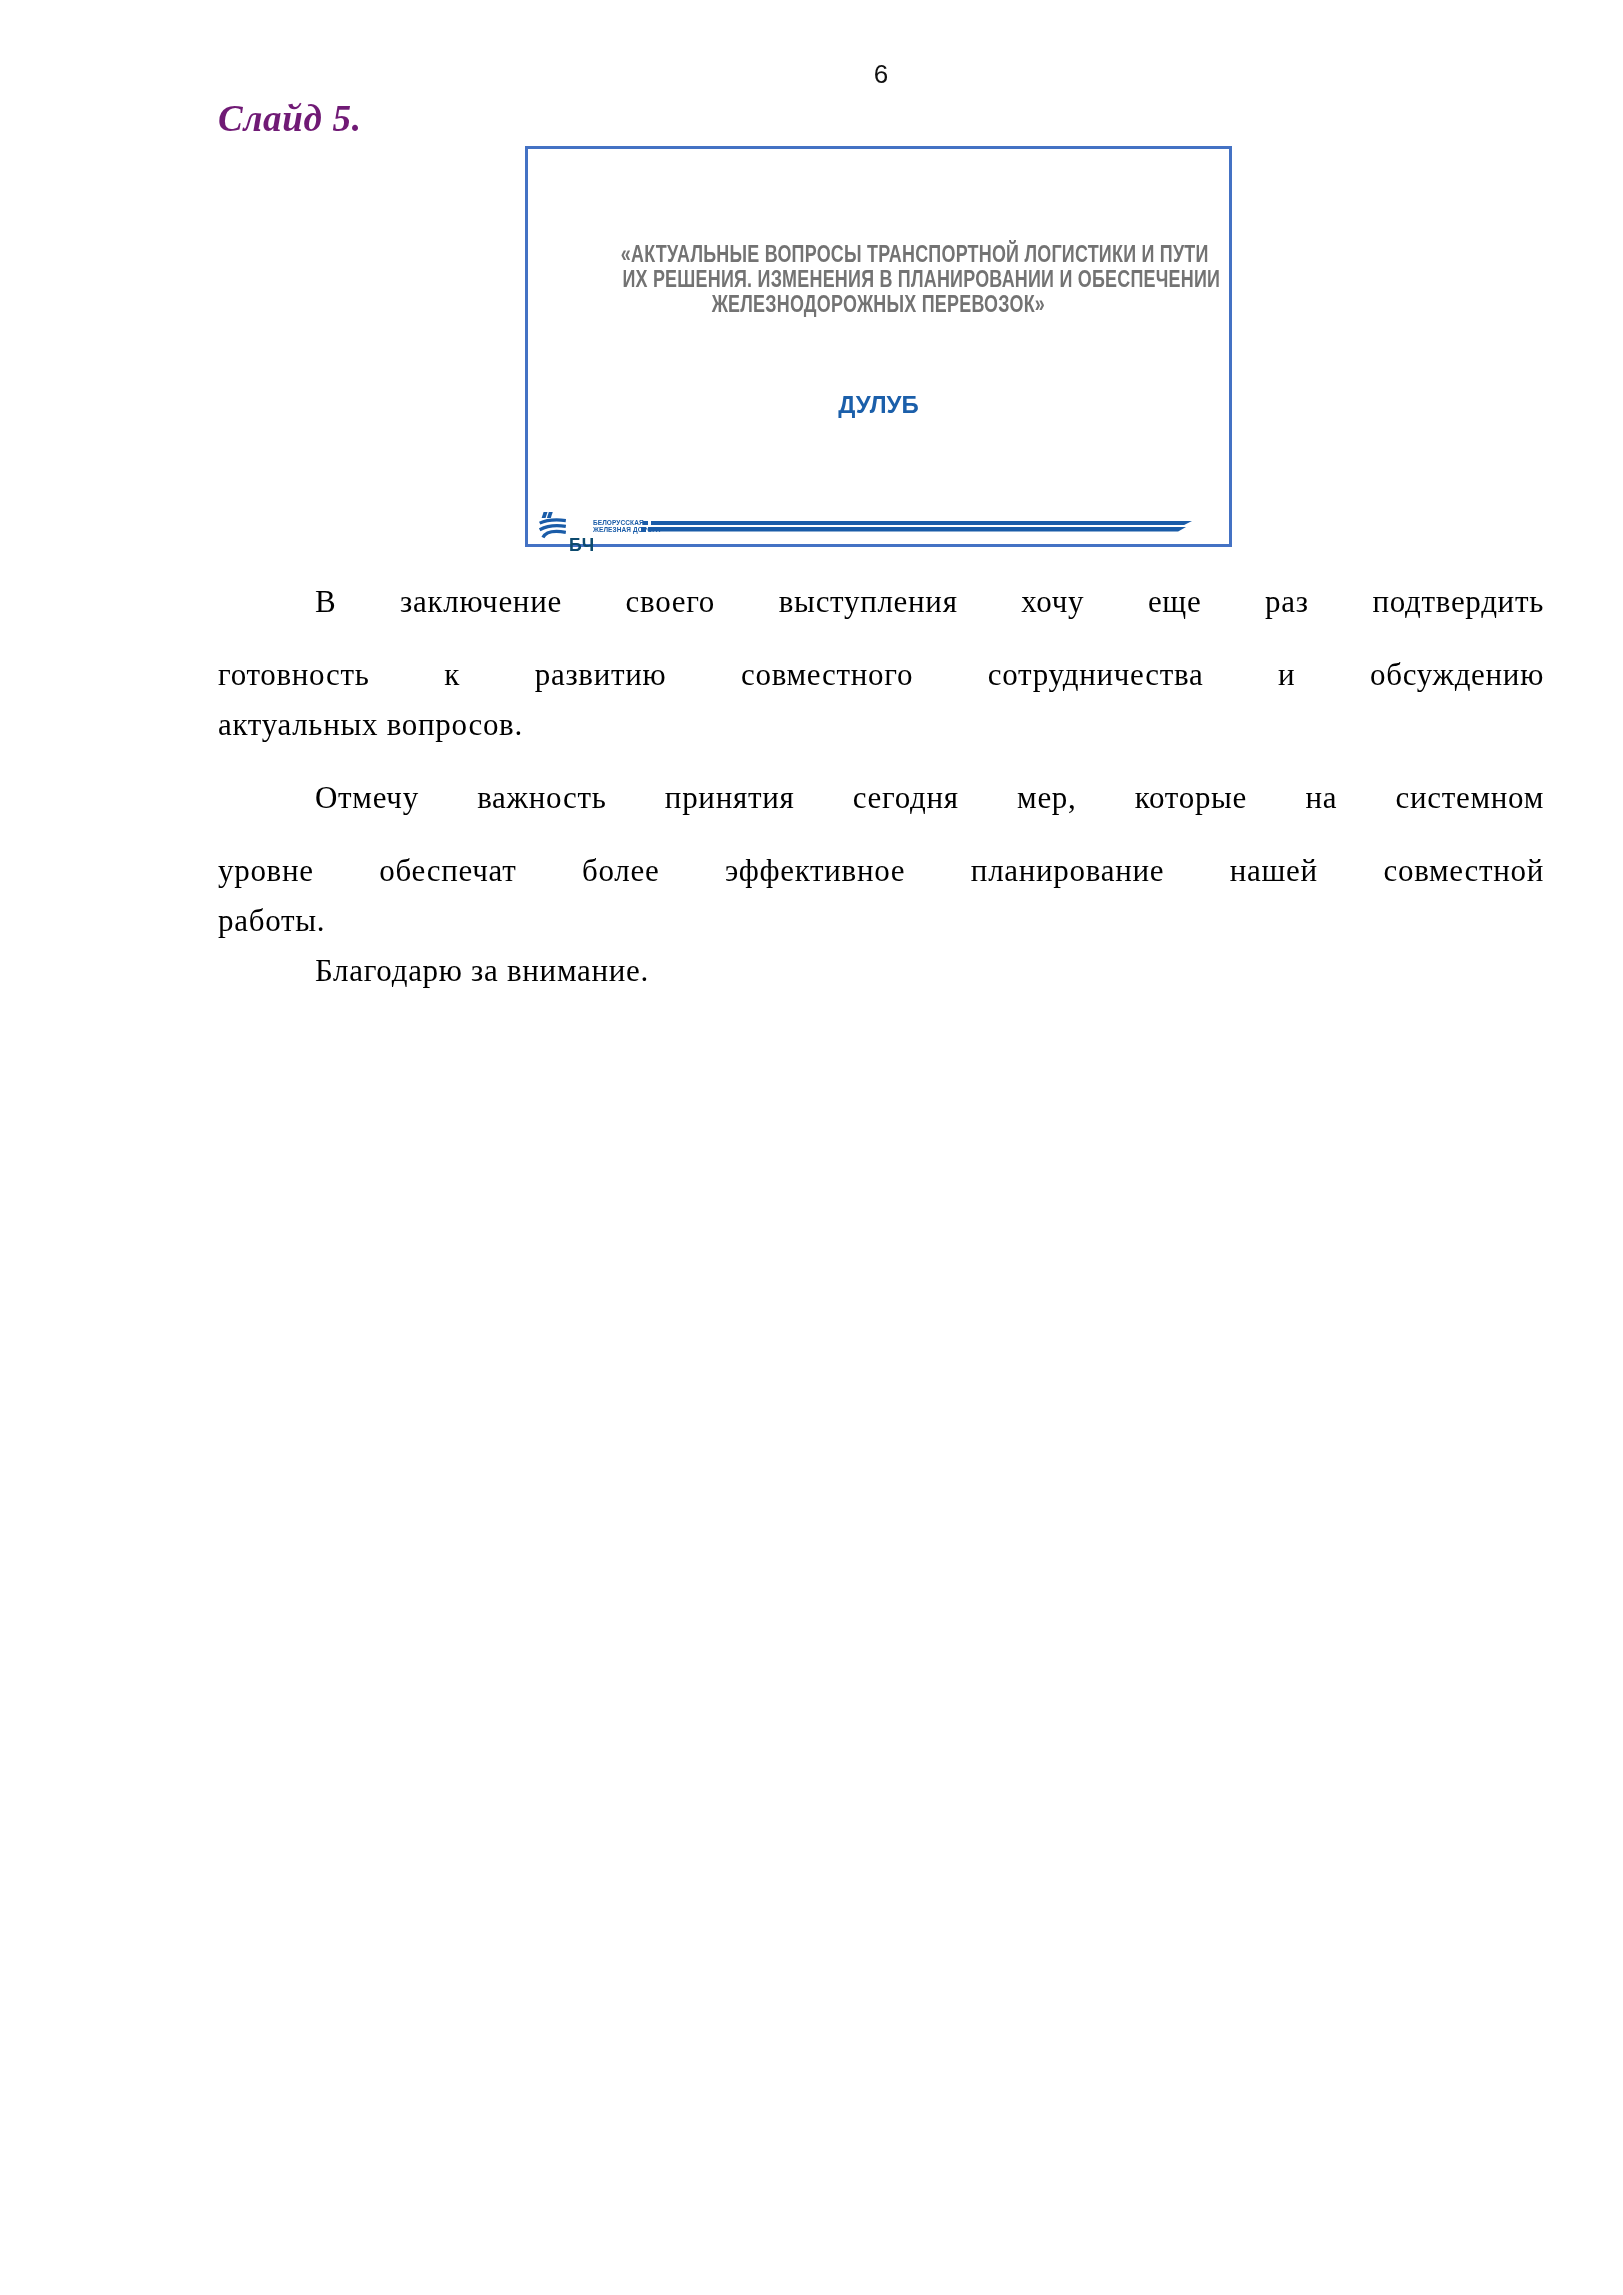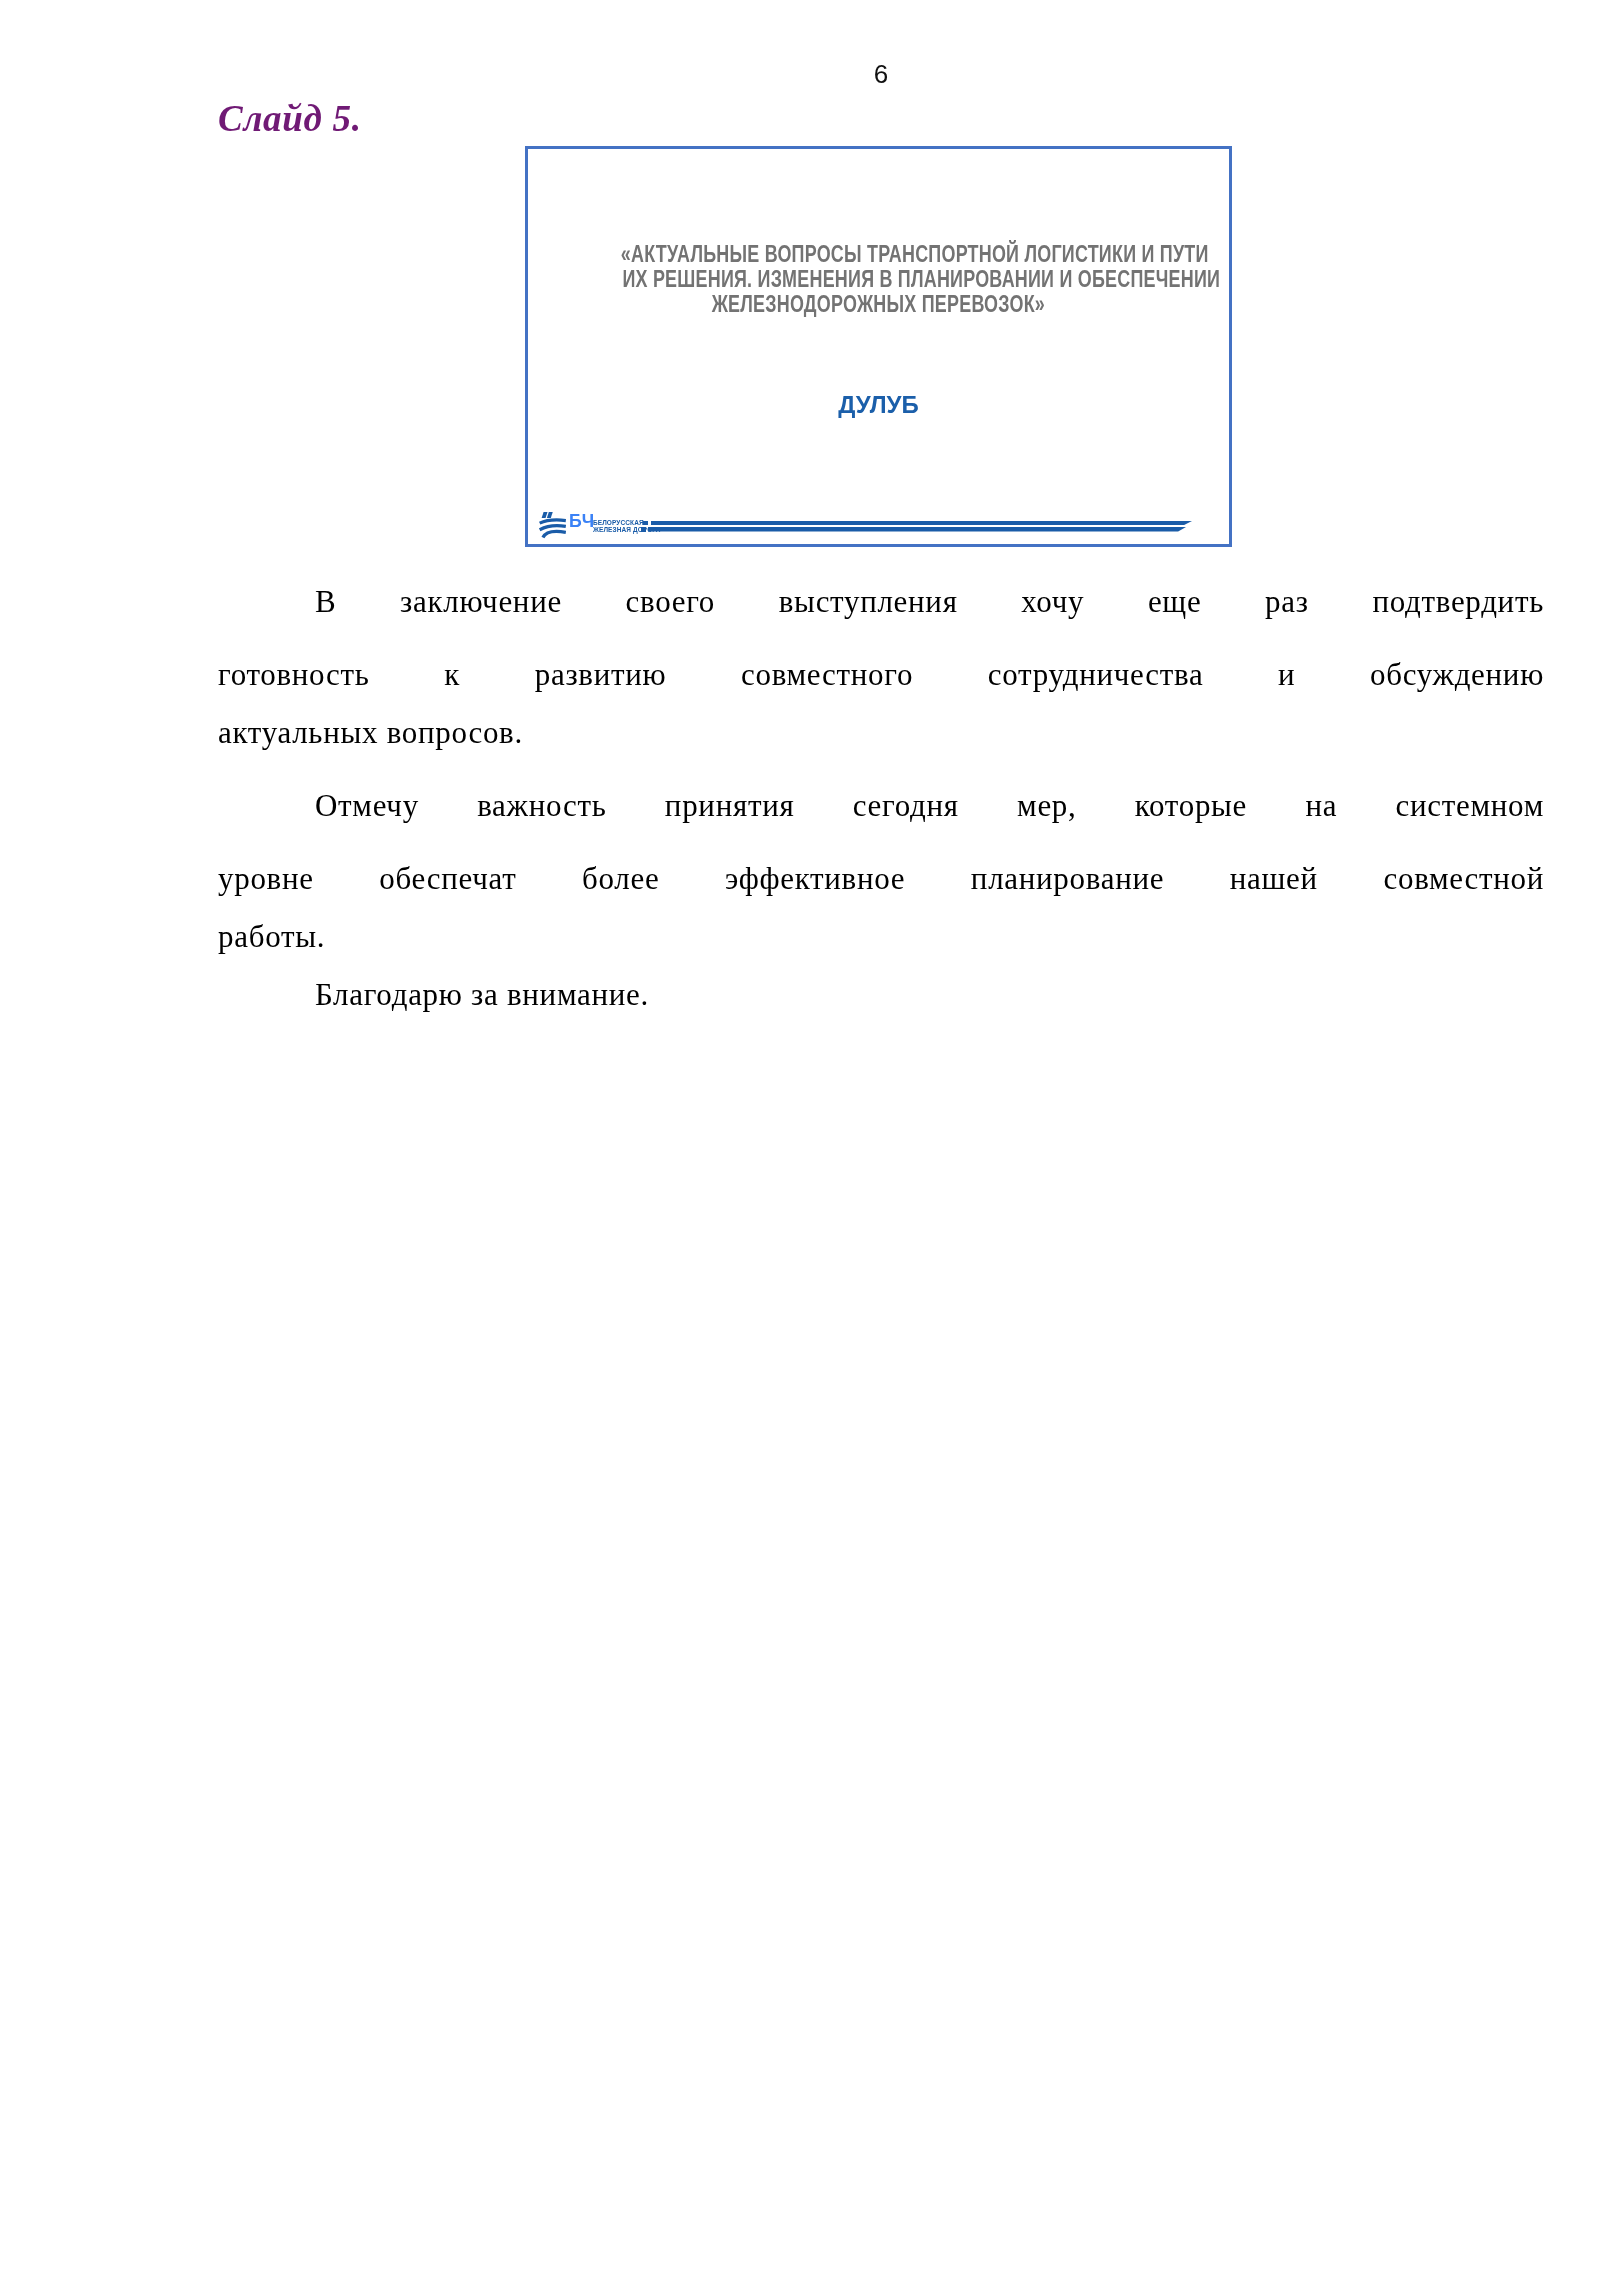--- a/index.html
+++ b/index.html
@@ -35,43 +35,43 @@
     letter-spacing:0.3px;
   }
   .speaker{position:absolute;left:0;top:243px;width:701px;text-align:center;
     font-family:"Liberation Sans", sans-serif;color:#1B5FAA;}
   .speaker .surname{height:26px;line-height:26px;font-size:24px;font-weight:bold;}
   .speaker .name{height:26px;line-height:26px;font-size:20px;font-weight:bold;}
   .speaker .position{height:22px;line-height:22px;font-size:17px;font-weight:normal;}
   
   .logo-wing{position:absolute;left:10.5px;top:363px;width:27.5px;height:27.5px;}
   .logo-abbr{
-    position:absolute;left:41px;top:364px;
+    position:absolute;left:41px;top:388px;
     font-family:"Liberation Sans", sans-serif;font-weight:bold;
-    font-size:17.7px;line-height:17.7px;color:#3b82f6;letter-spacing:0.7px;
+    font-size:17.7px;line-height:17.7px;color:#0c4a6e;letter-spacing:0.7px;
   }
   .logo-text{
     position:absolute;left:65px;top:370px;width:59px;
     font-family:"Liberation Sans", sans-serif;font-weight:bold;
     font-size:6.5px;line-height:7.2px;color:#1A5CA8;letter-spacing:0.1px;white-space:nowrap;
   }
   .stripe{position:absolute;background:#1A5CA8;}
   .stripe.slant{clip-path:polygon(0 0,100% 0,calc(100% - 7.9px) 100%,0 100%);}
   .tick1{left:115px;top:372px;width:5.2px;height:3.9px;}
   .bar1 {left:123px;top:372px;width:541px;height:3.9px;}
   .tick2{left:113px;top:378px;width:5.2px;height:4.6px;}
   .bar2 {left:120px;top:378px;width:538px;height:4.6px;}
   
   .body-text{
     position:absolute;left:218px;top:554px;width:1326px;
     font-family:"Liberation Serif", serif;font-size:31px;letter-spacing:0.7px;
   }
   .bline{height:50px;line-height:50px;white-space:normal;}
   .jline{text-align:justify;text-align-last:justify;margin-top:23px;}
-  .lline{text-align:left;margin-top:8px;}
+  .lline{text-align:left;}
   .indent{padding-left:97px;}
 </style>
 </head>
 <body>
 
 <div class="page-number">6</div>
 
 <div class="slide-caption">Слайд 5.</div>
 
 <div class="slide">

